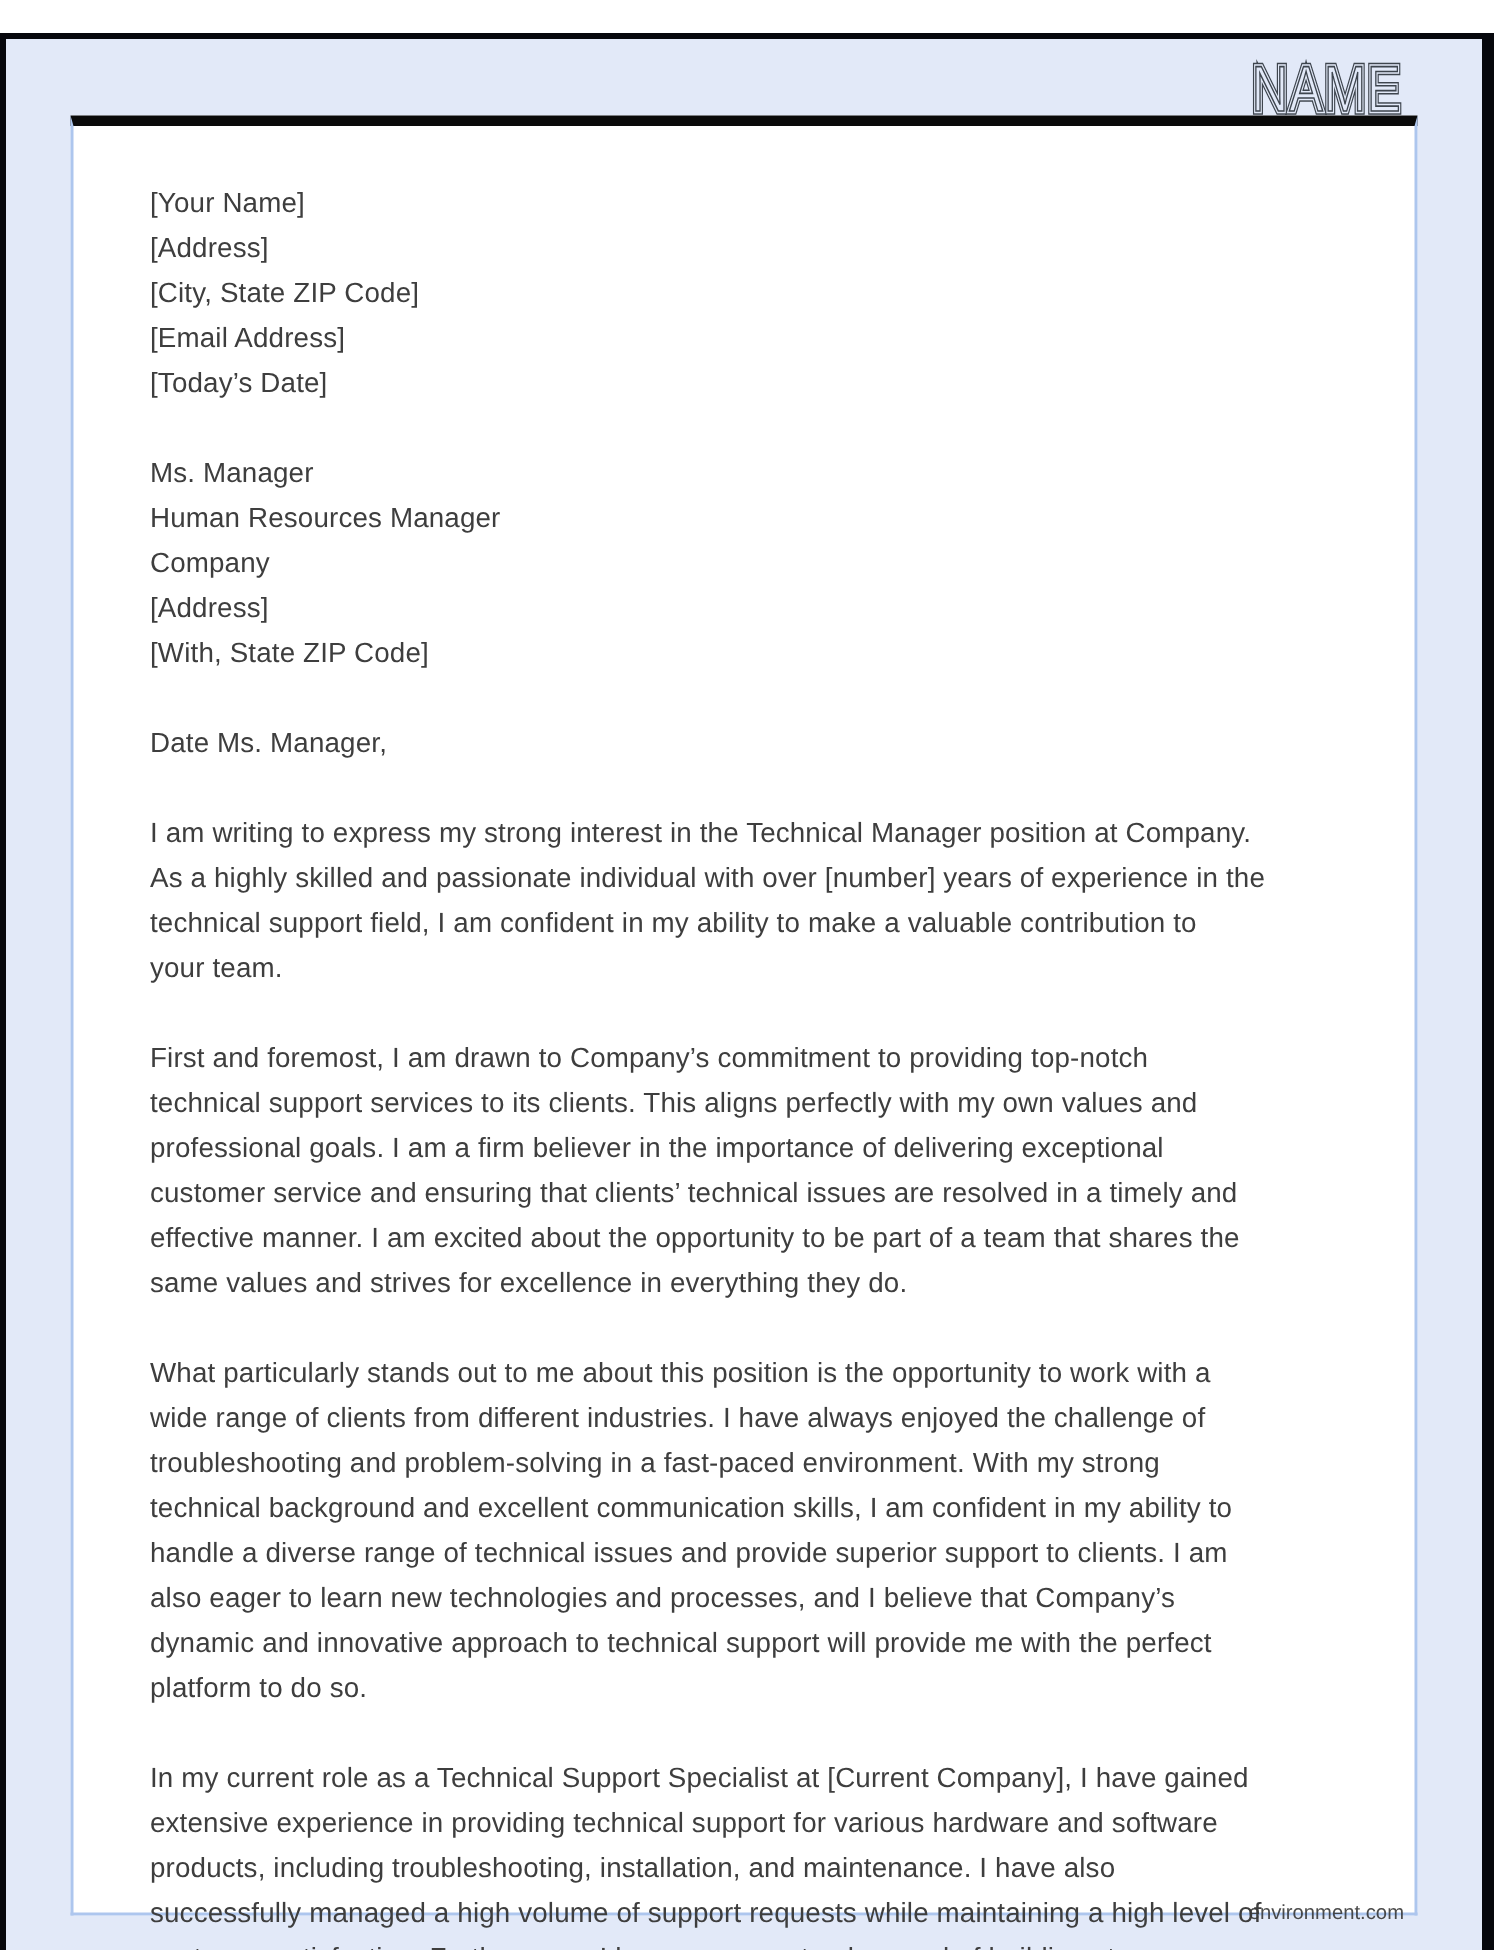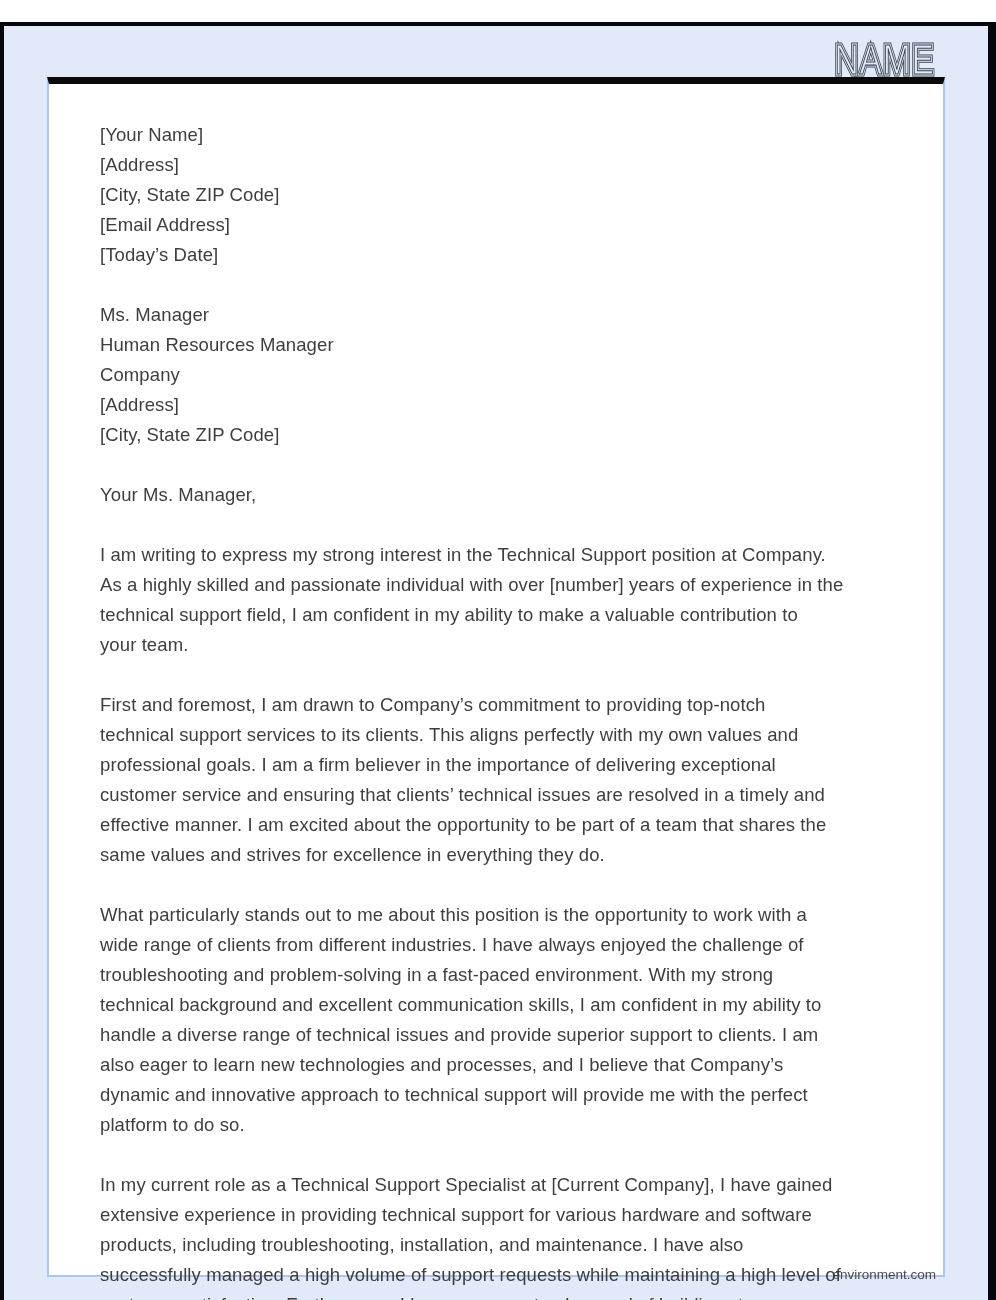--- a/index.html
+++ b/index.html
@@ -92,23 +92,23 @@
   <div class="letter">
     <div class="block">[Your Name]
 [Address]
 [City, State ZIP Code]
 [Email Address]
 [Today’s Date]</div>
     <div class="block">Ms. Manager
 Human Resources Manager
 Company
 [Address]
-[City, State ZIP Code]</div>
-    <div class="block">Your Ms. Manager,</div>
-    <div class="block">I am writing to express my strong interest in the Technical Support position at Company.
+[With, State ZIP Code]</div>
+    <div class="block">Date Ms. Manager,</div>
+    <div class="block">I am writing to express my strong interest in the Technical Manager position at Company.
 As a highly skilled and passionate individual with over [number] years of experience in the
 technical support field, I am confident in my ability to make a valuable contribution to
 your team.</div>
     <div class="block">First and foremost, I am drawn to Company’s commitment to providing top-notch
 technical support services to its clients. This aligns perfectly with my own values and
 professional goals. I am a firm believer in the importance of delivering exceptional
 customer service and ensuring that clients’ technical issues are resolved in a timely and
 effective manner. I am excited about the opportunity to be part of a team that shares the
 same values and strives for excellence in everything they do.</div>
     <div class="block">What particularly stands out to me about this position is the opportunity to work with a

